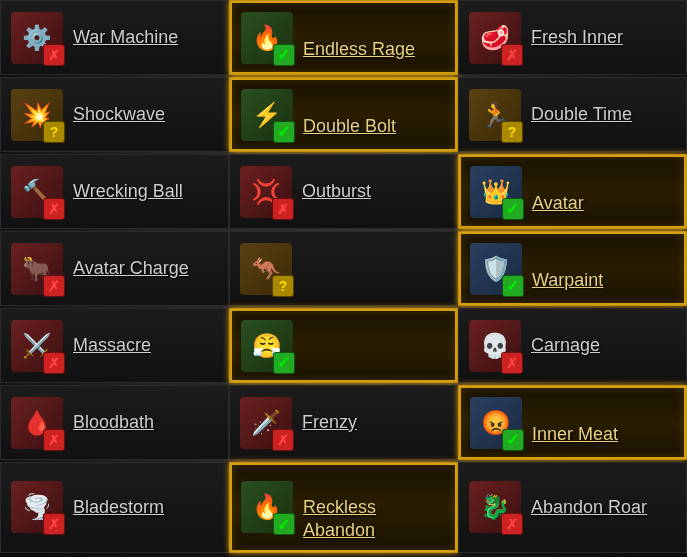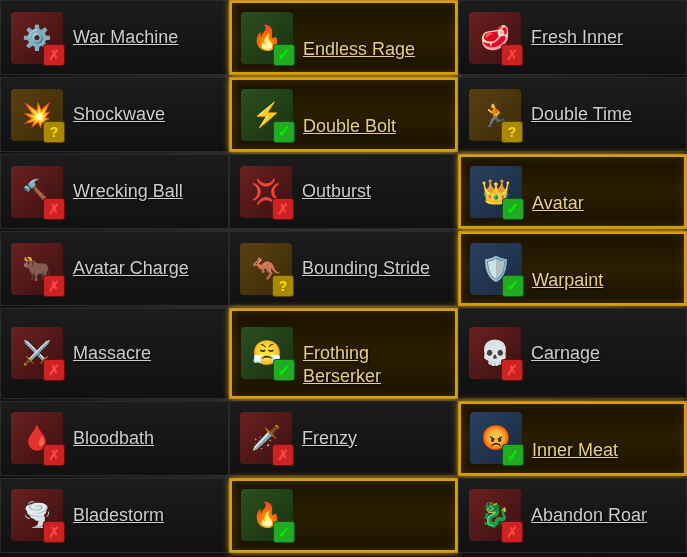--- a/index.html
+++ b/index.html
@@ -270,21 +270,20 @@
     </div>
     <div class="ability-cell">
       <div class="icon-wrapper">
         <div class="ability-icon icon-bounding-stride">
           <div class="icon-inner">🦘</div>
         </div>
         <div class="status-badge unknown-badge">
           <span class="q-icon">?</span>
         </div>
       </div>
-      <span class="ability-name">Bounding Stride</span>
     </div>
     <div class="ability-cell selected">
       <div class="icon-wrapper">
         <div class="ability-icon icon-warpaint">
           <div class="icon-inner">🛡️</div>
         </div>
         <div class="status-badge selected-badge">
           <span class="check-icon">✓</span>
         </div>
       </div>
@@ -304,21 +303,20 @@
     </div>
     <div class="ability-cell selected">
       <div class="icon-wrapper">
         <div class="ability-icon icon-frothing-berserker">
           <div class="icon-inner">😤</div>
         </div>
         <div class="status-badge selected-badge">
           <span class="check-icon">✓</span>
         </div>
       </div>
-      <span class="ability-name">Frothing Berserker</span>
     </div>
     <div class="ability-cell">
       <div class="icon-wrapper">
         <div class="ability-icon icon-carnage">
           <div class="icon-inner">💀</div>
         </div>
         <div class="status-badge not-selected-badge">
           <span class="x-icon">✗</span>
         </div>
       </div>
@@ -372,20 +370,21 @@
     </div>
     <div class="ability-cell selected">
       <div class="icon-wrapper">
         <div class="ability-icon icon-reckless-abandon">
           <div class="icon-inner">🔥</div>
         </div>
         <div class="status-badge selected-badge">
           <span class="check-icon">✓</span>
         </div>
       </div>
+      <span class="ability-name">Reckless Abandon</span>
     </div>
     <div class="ability-cell">
       <div class="icon-wrapper">
         <div class="ability-icon icon-dragon-roar">
           <div class="icon-inner">🐉</div>
         </div>
         <div class="status-badge not-selected-badge">
           <span class="x-icon">✗</span>
         </div>
       </div>

